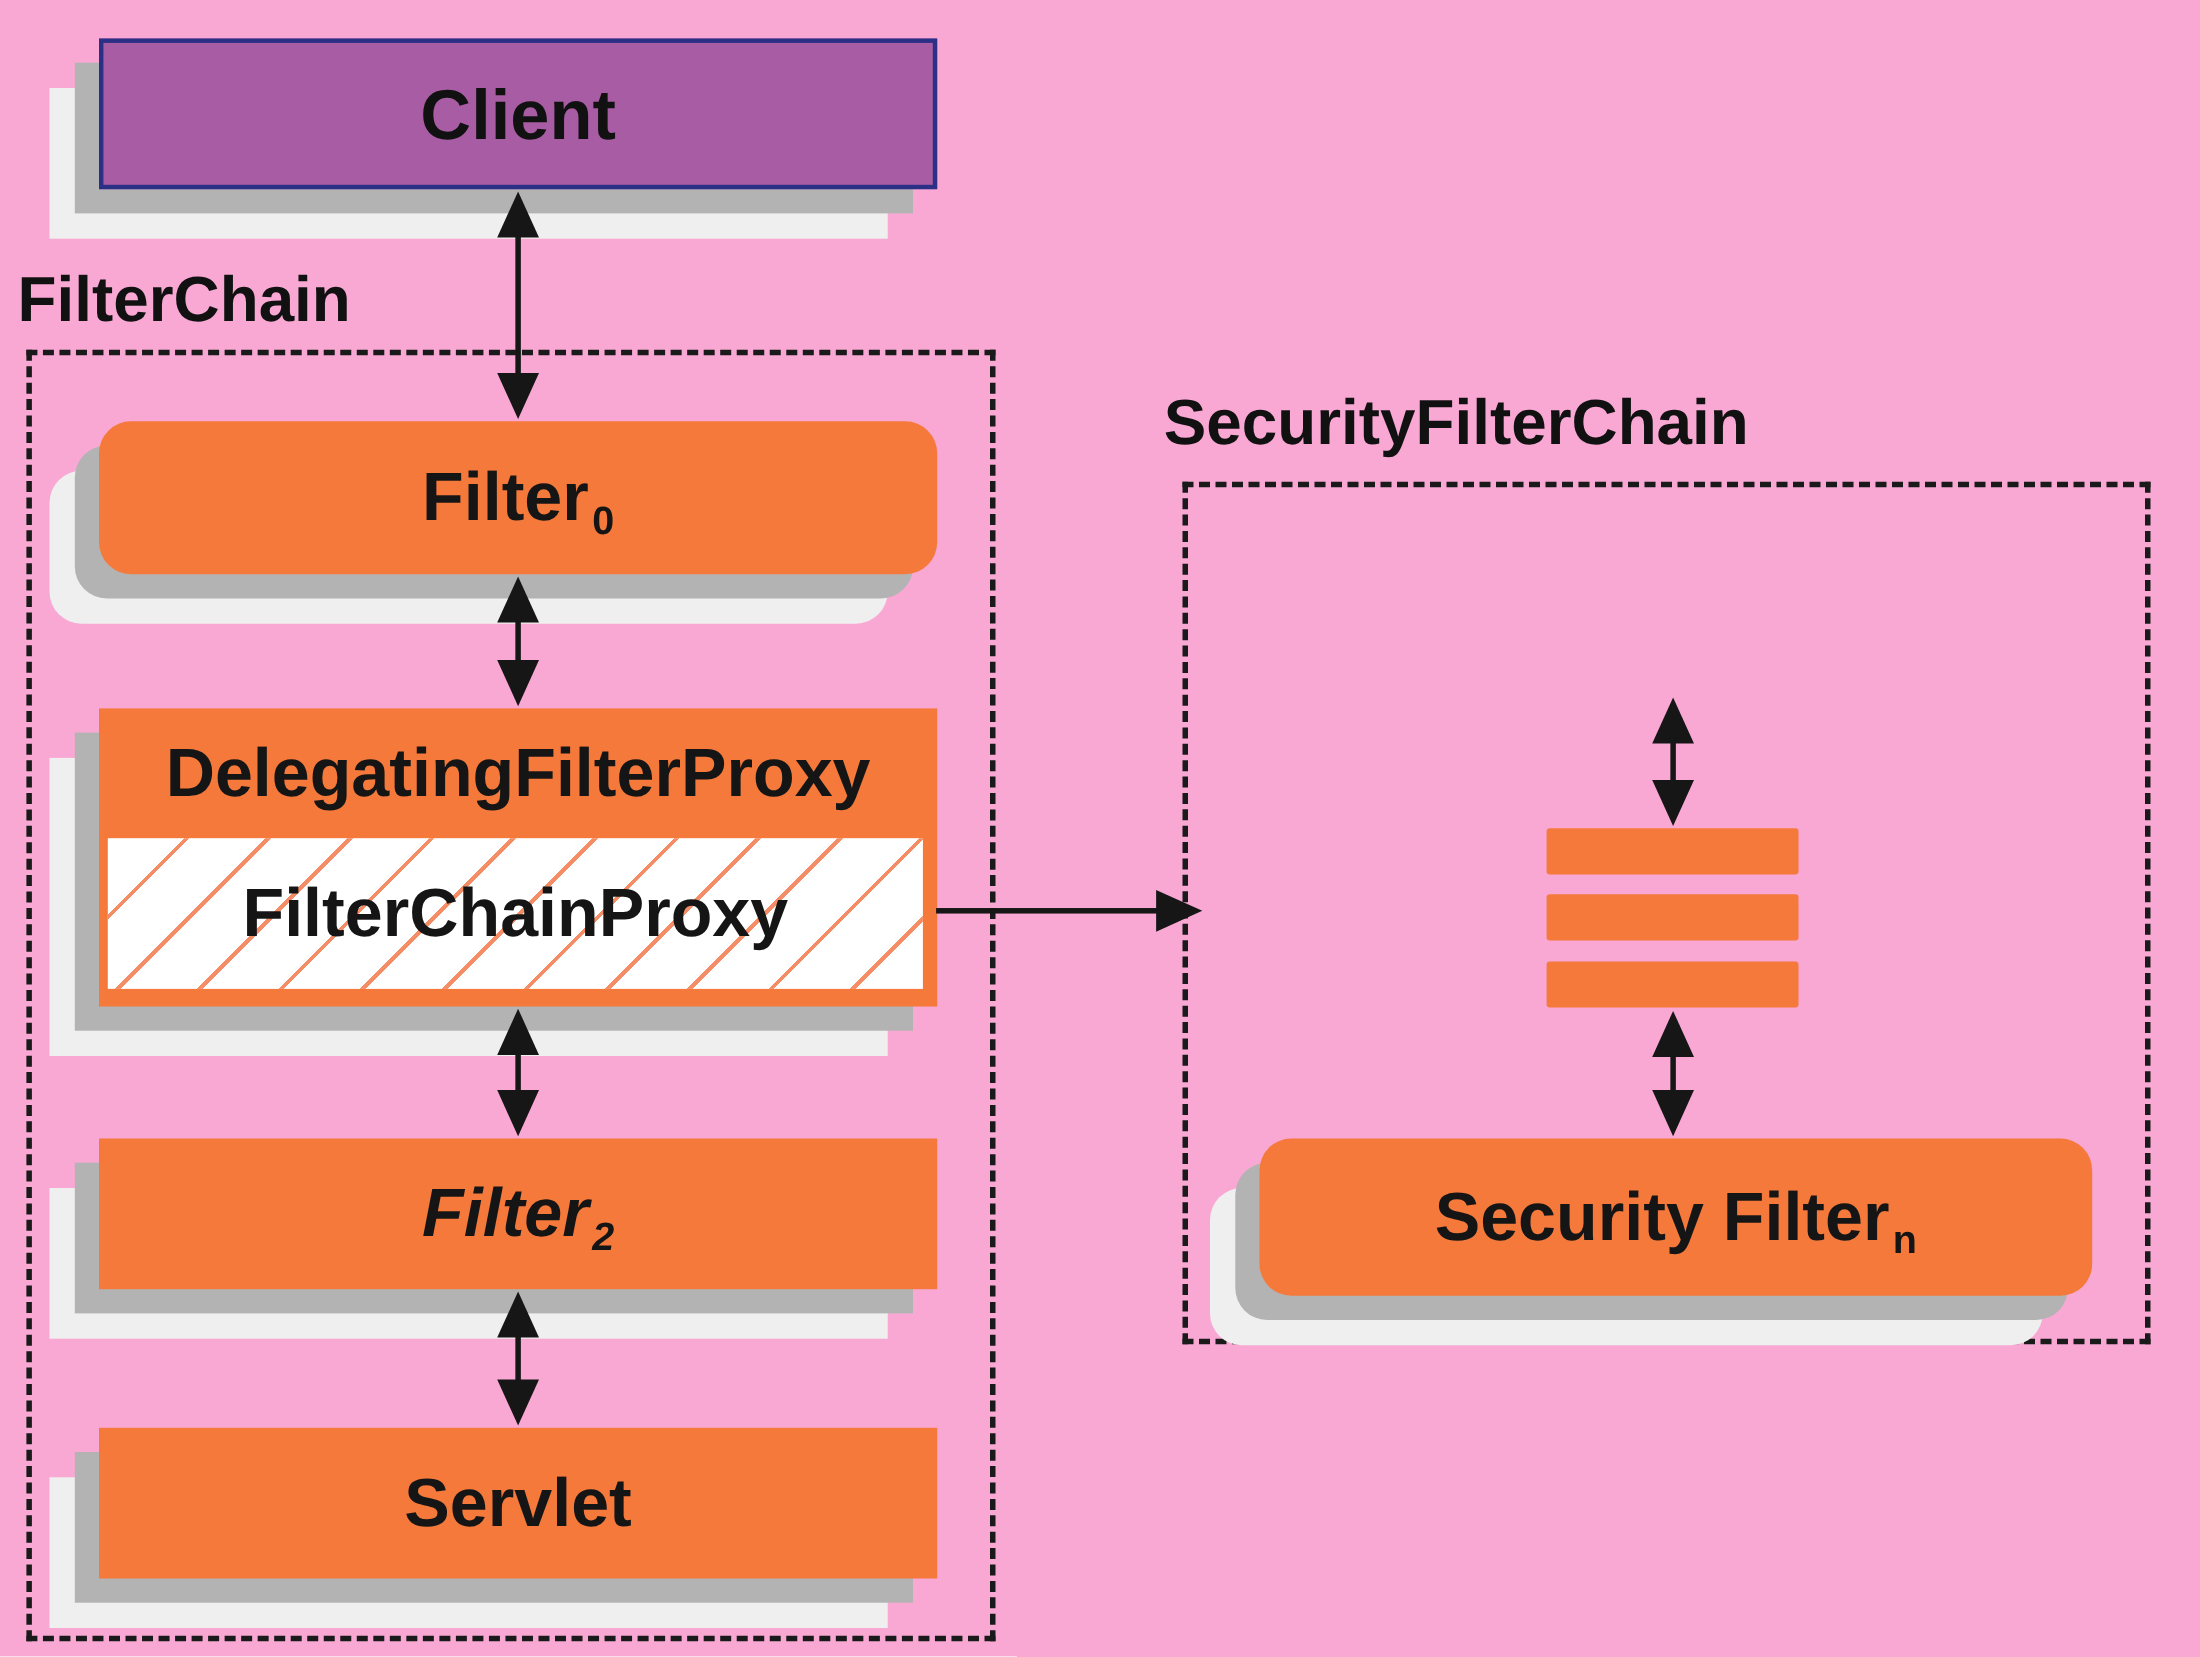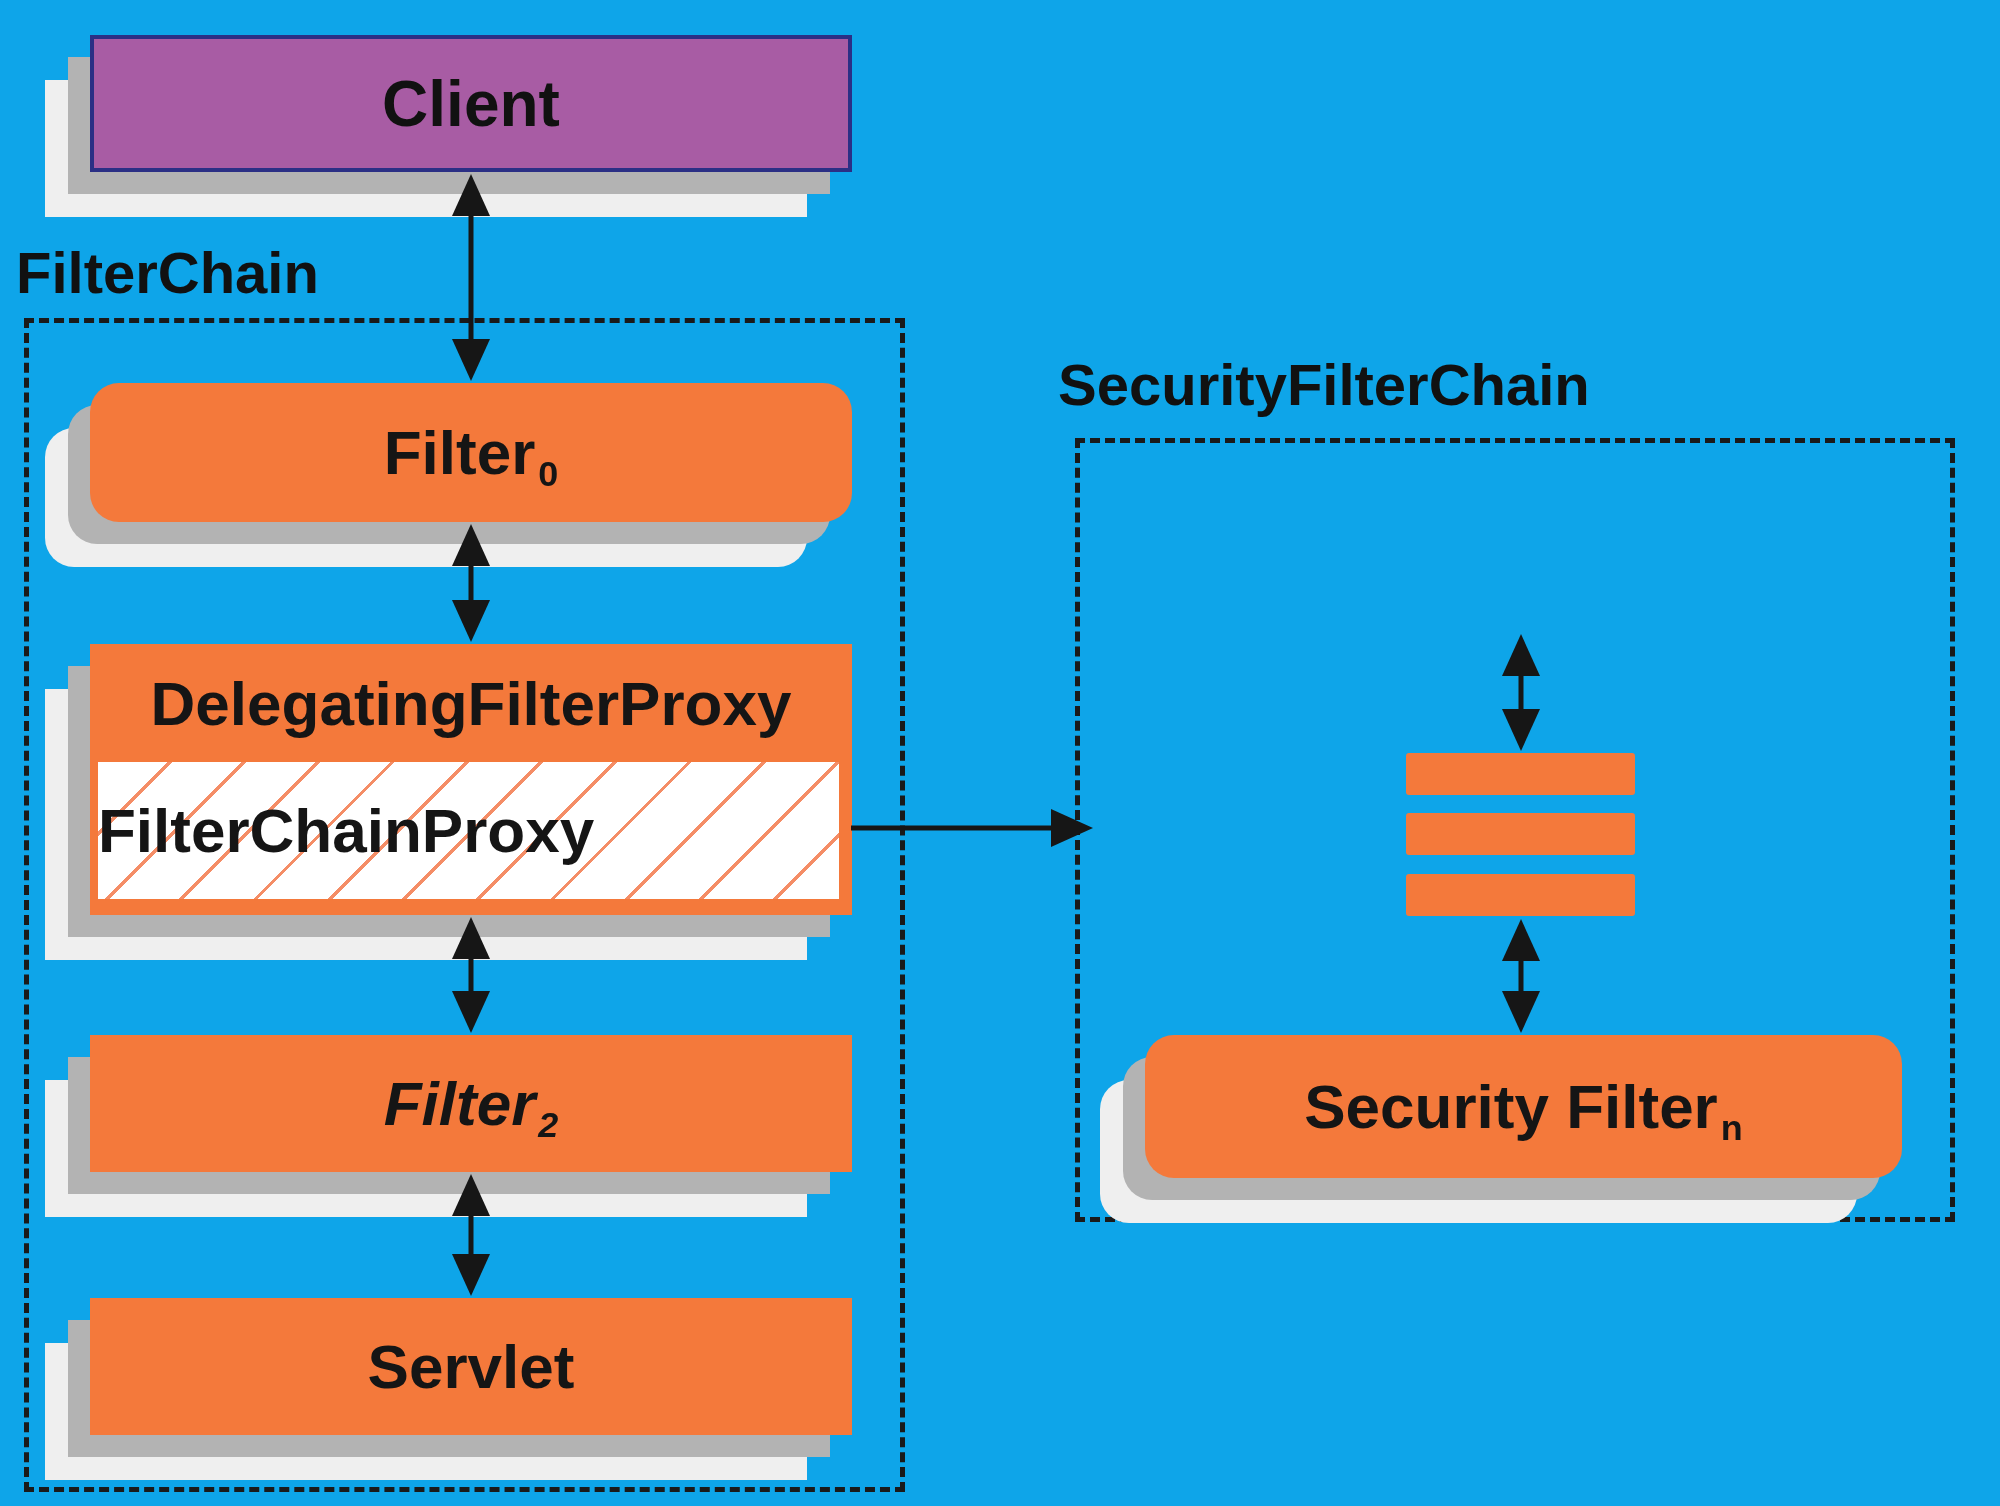--- a/index.html
+++ b/index.html
@@ -1,20 +1,20 @@
 <!DOCTYPE html>
 <html><head>
 <meta charset="utf-8">
 <style>
   html, body { margin: 0; padding: 0; background: #ffffff; }
   #canvas {
     position: relative;
     width: 2000px;
     height: 1506px;
-    background: #0ea5e9;
+    background: #f9a8d4;
     font-family: "Liberation Sans", "DejaVu Sans", sans-serif;
     font-weight: 700;
     color: #151515;
     overflow: hidden;
   }
 
   .node {
     position: absolute;
     box-sizing: border-box;
     background: #F4793B;
@@ -64,21 +64,21 @@
     font-size: 62px;
   }
   .fcp {
     position: absolute;
     left: 98px; top: 762px; width: 741px; height: 137px;
     background:
       repeating-linear-gradient(135deg,
         rgba(244,121,59,0) 0px, rgba(244,121,59,0) 49px,
         rgba(244,135,94,0.95) 49px, rgba(244,135,94,0.95) 52.5px),
       #ffffff;
-    display: flex; align-items: center; justify-content: flex-start;
+    display: flex; align-items: center; justify-content: center;
     font-size: 62px;
     box-shadow: none;
   }
   .filter2  { left: 90px; top: 1035px; width: 762px; height: 137px; font-style: italic; }
   .servlet  { left: 90px; top: 1298px; width: 762px; height: 137px; }
 
   .sf0 { left: 1145px; top: 493px;  width: 757px; height: 139px; }
   .sfn { left: 1145px; top: 1035px; width: 757px; height: 143px; border-radius: 29px; }
 
   .ellipsis-bar {

